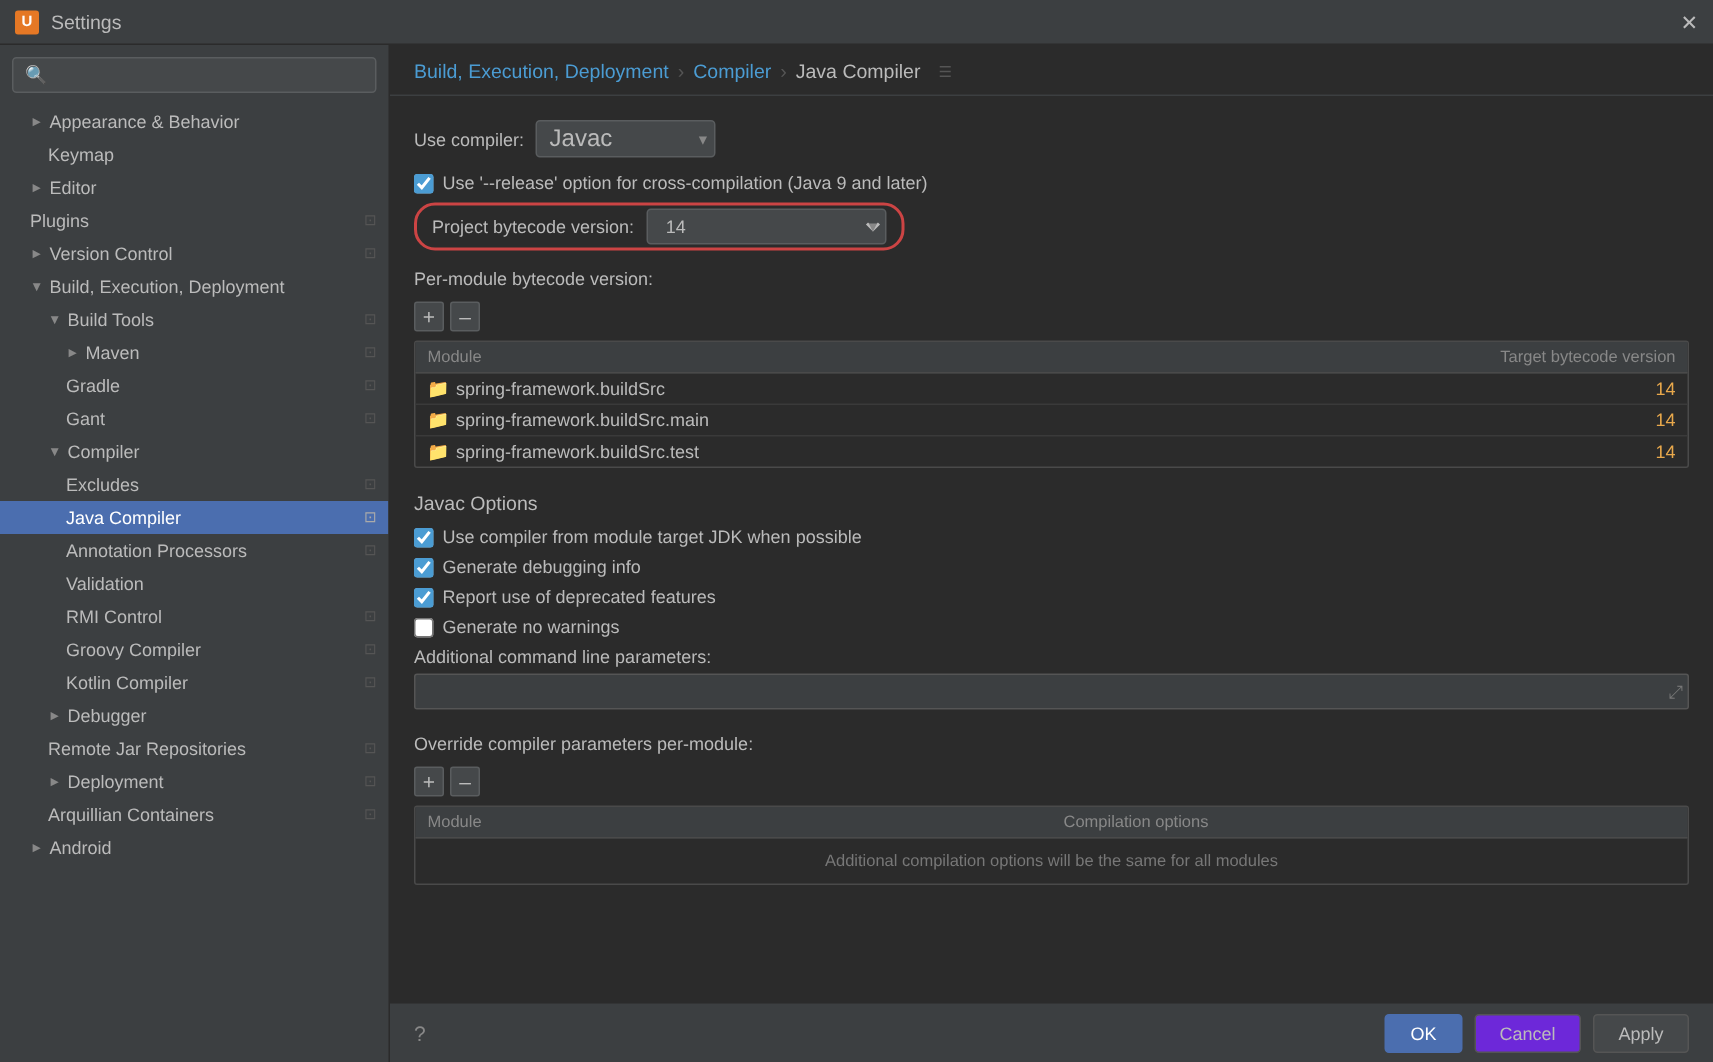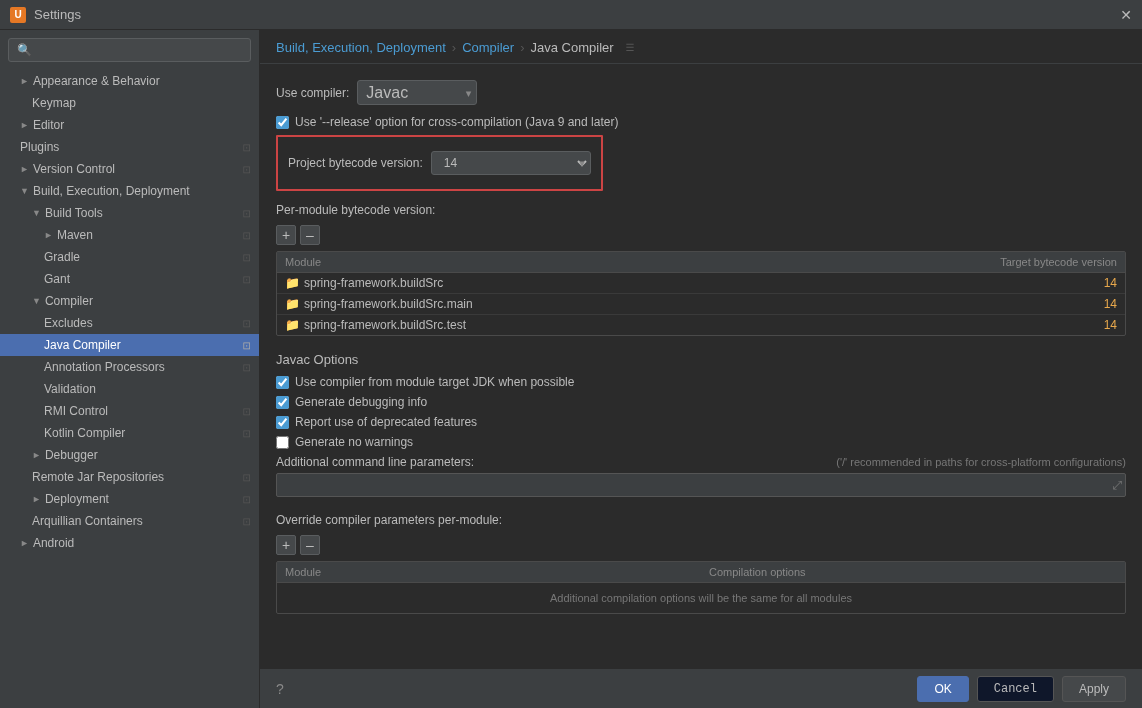--- a/index.html
+++ b/index.html
@@ -101,22 +101,22 @@
       position: relative;
     }
     .select-wrapper { position: relative; display: inline-block; }
     .select-wrapper::after { content: '▾'; position: absolute; right: 6px; top: 50%; transform: translateY(-50%); color: #888; pointer-events: none; font-size: 11px; }
     
     .checkbox-row { display: flex; align-items: center; margin-bottom: 6px; }
     .checkbox-row input[type="checkbox"] { margin-right: 6px; cursor: pointer; accent-color: #4b9cd3; }
     
     .bytecode-section {
       border: 2px solid #cc4444;
-      border-radius: 1px;
-      padding: 14px 10px;
+      border-radius: 14px;
+      padding: 2px 10px;
       display: inline-flex;
       align-items: center;
       margin-bottom: 12px;
     }
     .bytecode-label { color: #bbbbbb; margin-right: 8px; }
     .bytecode-select {
       background: #45484a;
       border: 1px solid #5a5d5f;
       border-radius: 3px;
       color: #bbbbbb;
@@ -197,21 +197,21 @@
     .help-icon { color: #888; font-size: 14px; cursor: pointer; }
     .action-buttons { display: flex; gap: 8px; }
     .btn {
       padding: 5px 16px;
       border-radius: 3px;
       font-size: 12px;
       cursor: pointer;
       border: 1px solid #555;
     }
     .btn-ok { background: #4b6eaf; color: white; border-color: #4b6eaf; }
-    .btn-cancel { background: #0f172a; color: #bbbbbb; font-family: Liberation Mono, monospace; }
+    .btn-cancel { background: #6d28d9; color: #bbbbbb; }
     .btn-apply { background: #45484a; color: #bbbbbb; }
     
     
     ::-webkit-scrollbar { width: 8px; }
     ::-webkit-scrollbar-track { background: #3c3f41; }
     ::-webkit-scrollbar-thumb { background: #555; border-radius: 4px; }
   </style>
 </head>
 <body>
 
@@ -302,20 +302,24 @@
 
       <div class="tree-item indent-3">
         <span>Validation</span>
       </div>
 
       <div class="tree-item indent-3">
         <span>RMI Control</span>
         <span class="external-icon">⊡</span>
       </div>
 
+      <div class="tree-item indent-3">
+        <span>Groovy Compiler</span>
+        <span class="external-icon">⊡</span>
+      </div>
 
       <div class="tree-item indent-3">
         <span>Kotlin Compiler</span>
         <span class="external-icon">⊡</span>
       </div>
 
       <div class="tree-item indent-2">
         <span class="expand-icon">►</span>
         <span>Debugger</span>
       </div>
@@ -438,21 +442,20 @@
         </div>
         <div class="checkbox-row">
           <input type="checkbox" style="">
           <span>Generate no warnings</span>
         </div>
       </div>
 
       
       <div class="params-row">
         <span class="params-label">Additional command line parameters:</span>
-        <span class="params-hint">('/' recommended in paths for cross-platform configurations)</span>
       </div>
       <div class="params-input-wrapper">
         <input class="params-input" type="text" style="">
         <span class="expand-btn">⤢</span>
       </div>
 
       
       <div class="override-section">
         <div class="override-label">Override compiler parameters per-module:</div>
         <div class="module-controls">

